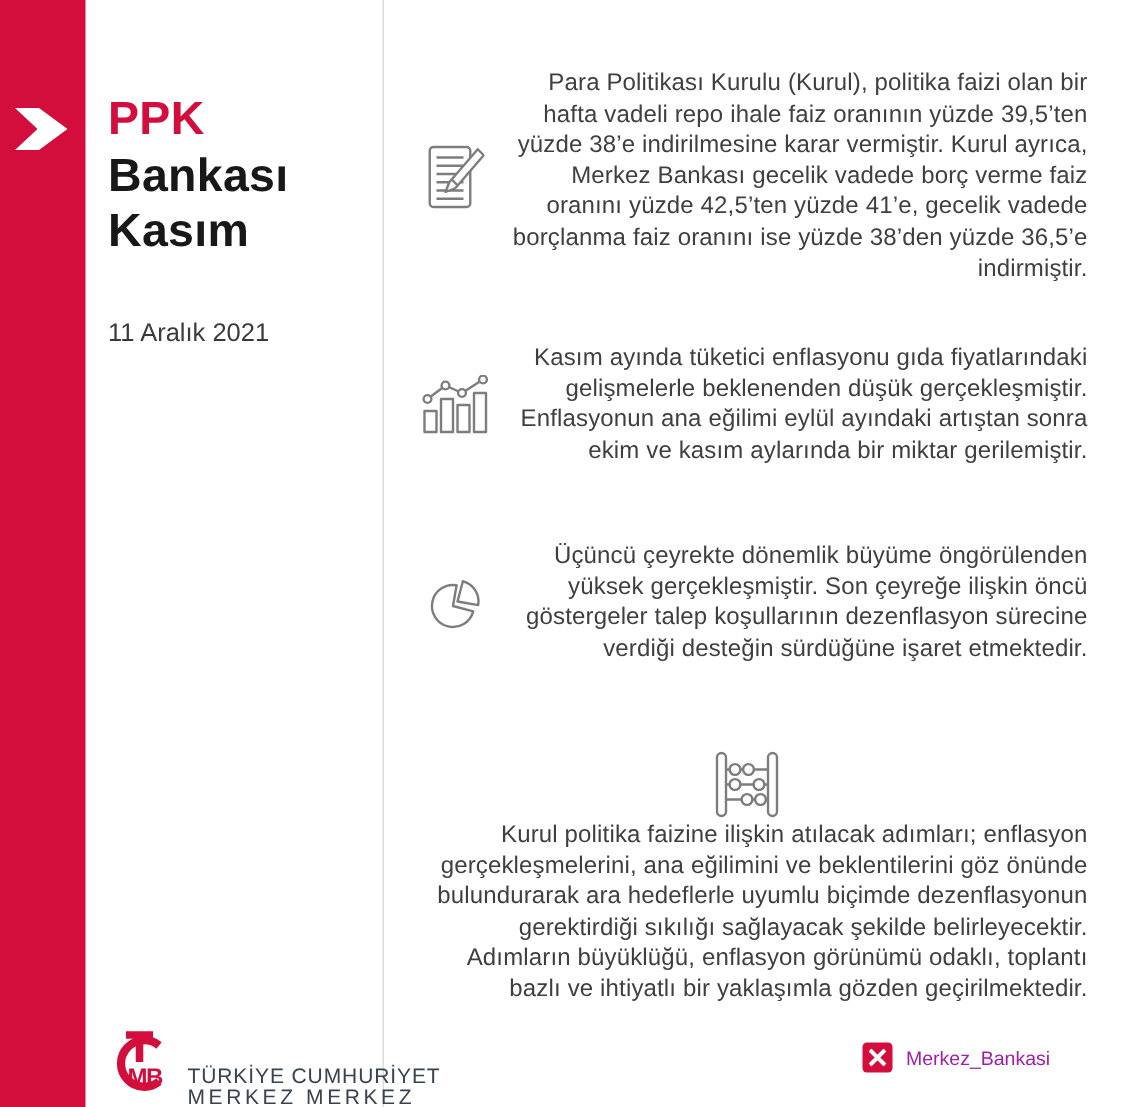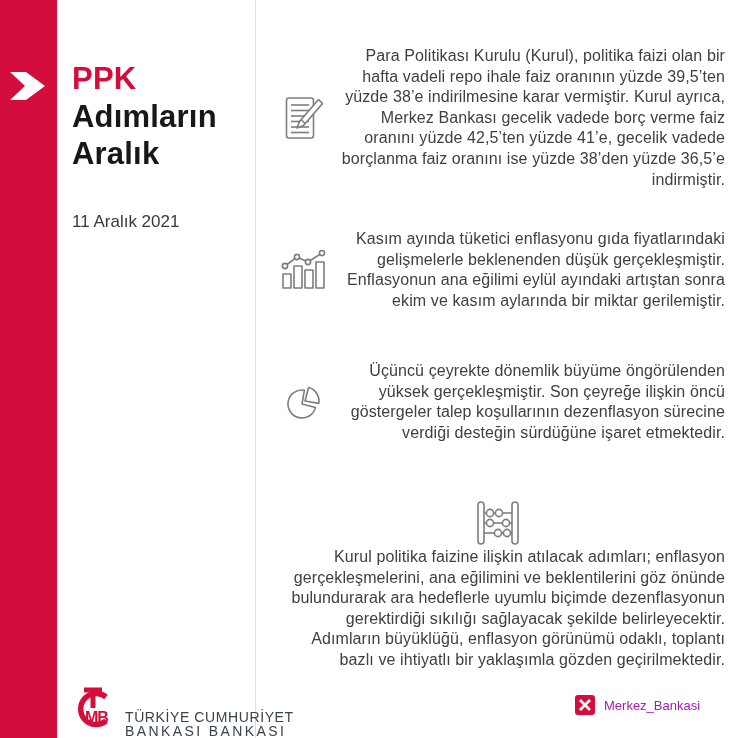--- a/index.html
+++ b/index.html
@@ -134,22 +134,22 @@
   <div class="redbar">
     <svg class="chevron" viewBox="0 0 35 28">
       <polygon points="0,0 16,0 35,14 16,28 0,28 15,14" fill="#ffffff"></polygon>
     </svg>
   </div>
 
   <div class="divider"></div>
 
   <div class="title-block">
     <div class="title-accent">PPK</div>
-    <div>Adımların</div>
-    <div>Aralık</div>
+    <div>Bankası</div>
+    <div>Kasım</div>
   </div>
 
   <div class="date">11 Aralık 2021</div>
 
   <div class="row row1">
     <div class="icon-box">
       <svg width="38" height="44" viewBox="0 0 38 44" class="outline-icon">
         <rect x="1.5" y="2" width="27" height="40" rx="2.5"></rect>
         <line x1="6" y1="9" x2="24" y2="9"></line>
         <line x1="6" y1="14.5" x2="24" y2="14.5"></line>
@@ -212,21 +212,21 @@
 
   <div class="logo-block">
     <svg width="46" height="46" viewBox="0 0 46 46">
       <path d="M36 12 A15.5 15.5 0 1 0 36 36" fill="none" stroke="#d30e3c" stroke-width="5.5"></path>
       <line x1="14" y1="5" x2="32" y2="5" stroke="#d30e3c" stroke-width="5"></line>
       <line x1="23" y1="5" x2="23" y2="23" stroke="#d30e3c" stroke-width="5"></line>
       <text x="15" y="38" font-size="16" font-weight="bold" fill="#d30e3c" font-family="Liberation Sans, sans-serif" letter-spacing="-1">MB</text>
     </svg>
     <div class="logo-text">
       <div class="l1">TÜRKİYE CUMHURİYET</div>
-      <div class="l2">BANKASI BANKASI</div>
+      <div class="l2">MERKEZ MERKEZ</div>
     </div>
   </div>
 
   <div class="social">
     <div class="x-badge">
       <svg width="12" height="12" viewBox="0 0 12 12">
         <path d="M1 1 L11 11 M11 1 L1 11" stroke="#ffffff" stroke-width="2.6"></path>
       </svg>
     </div>
     <span class="handle">Merkez_Bankasi</span>

